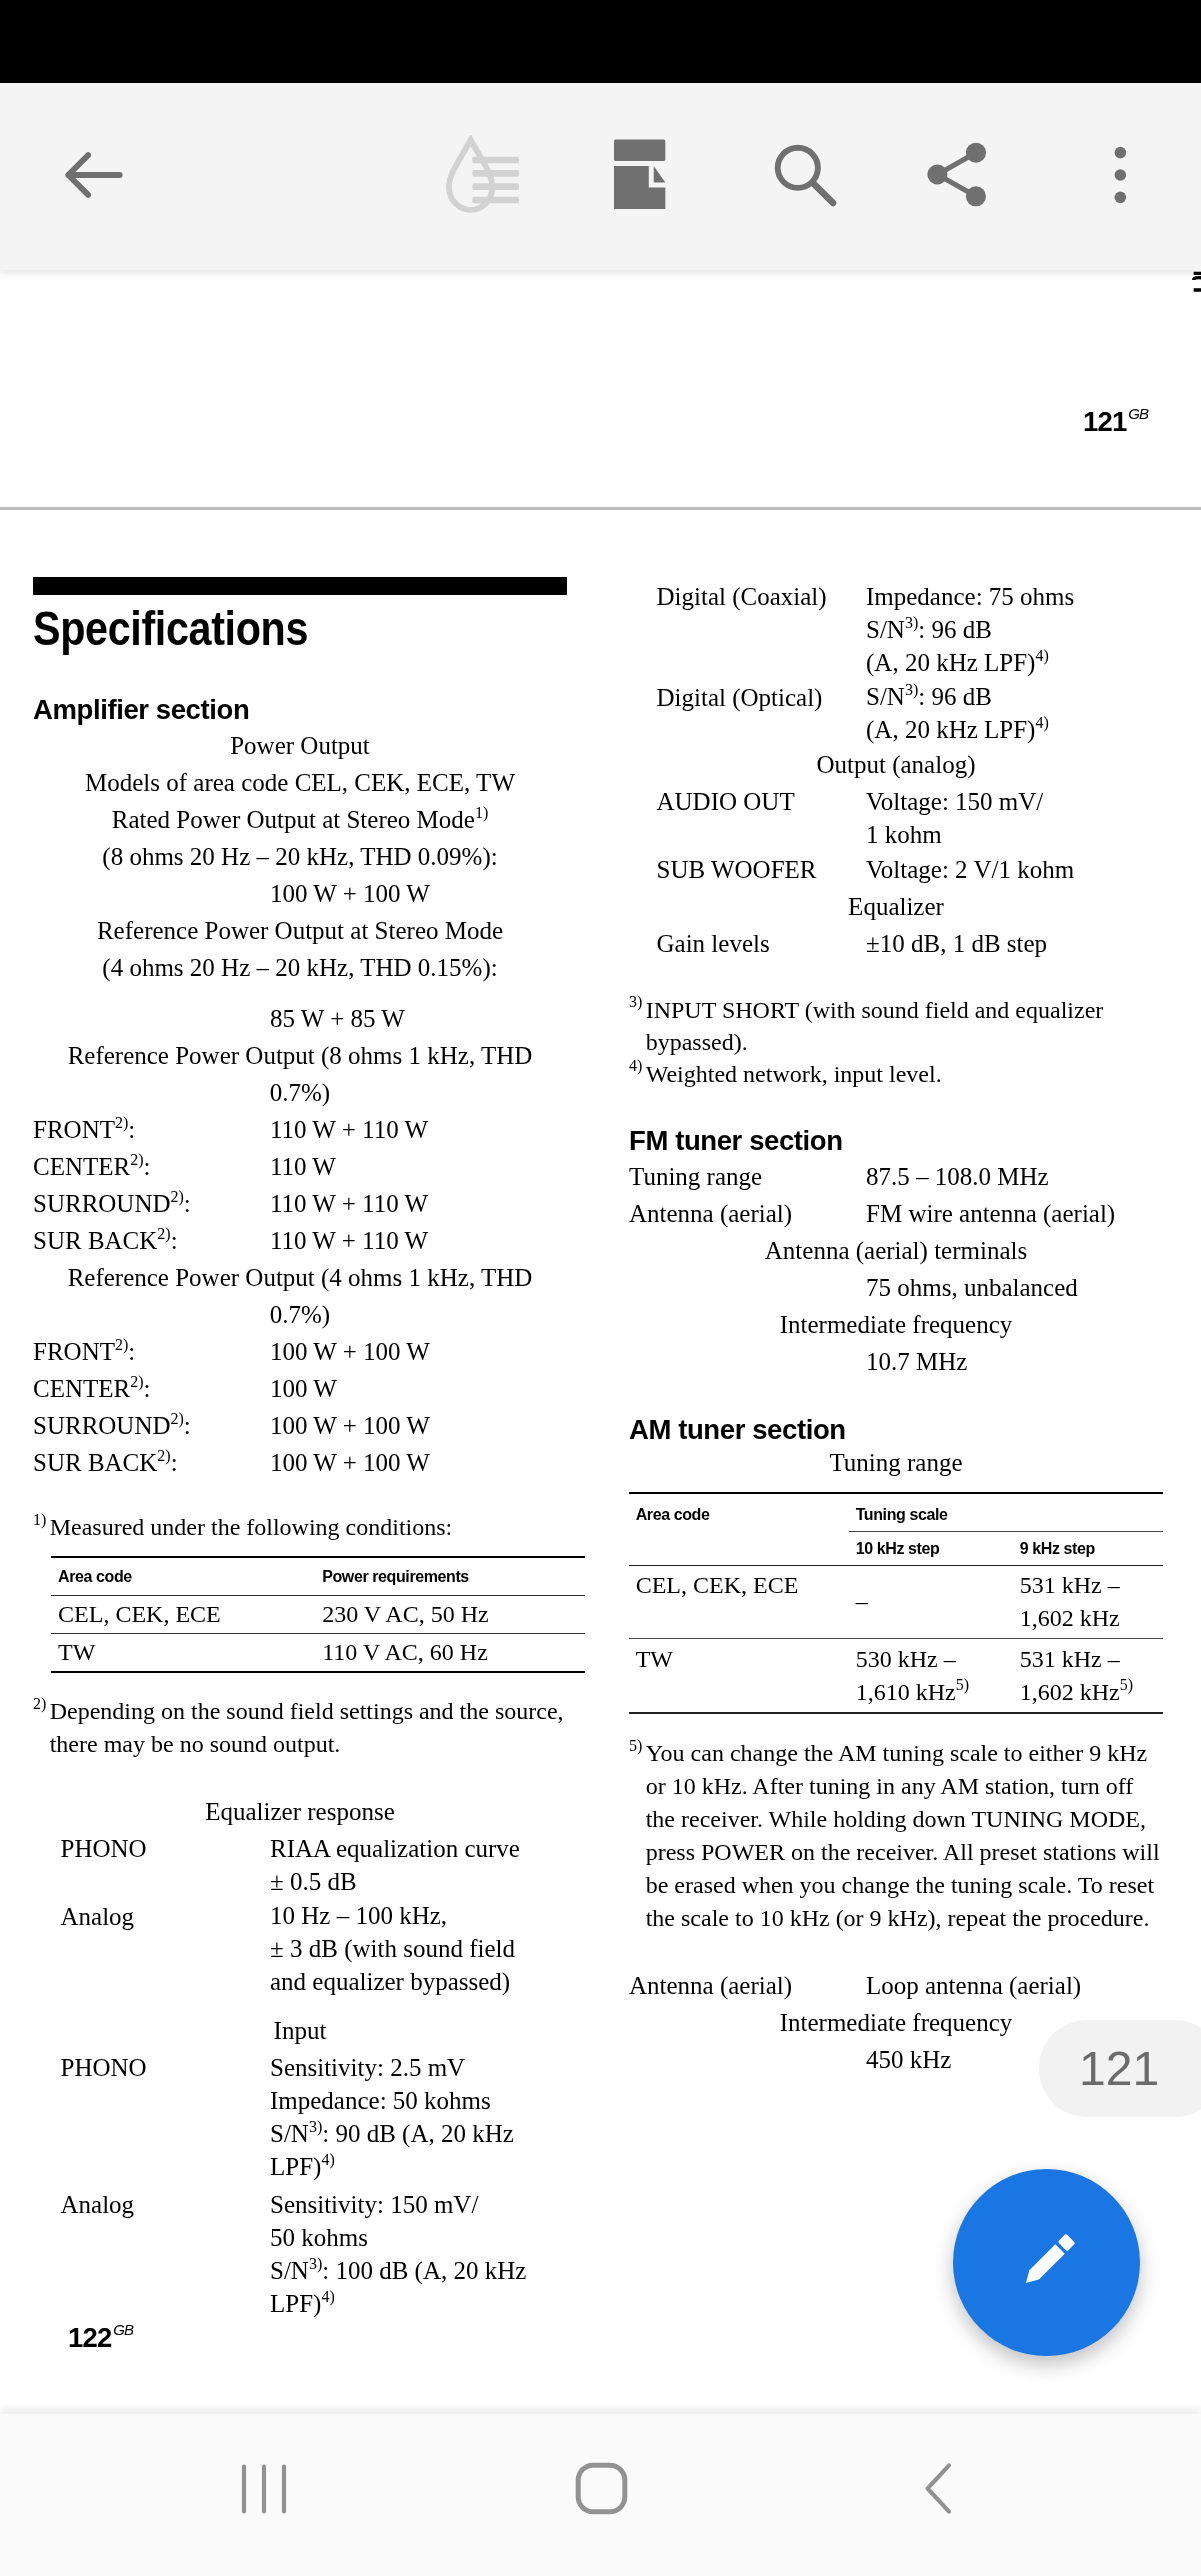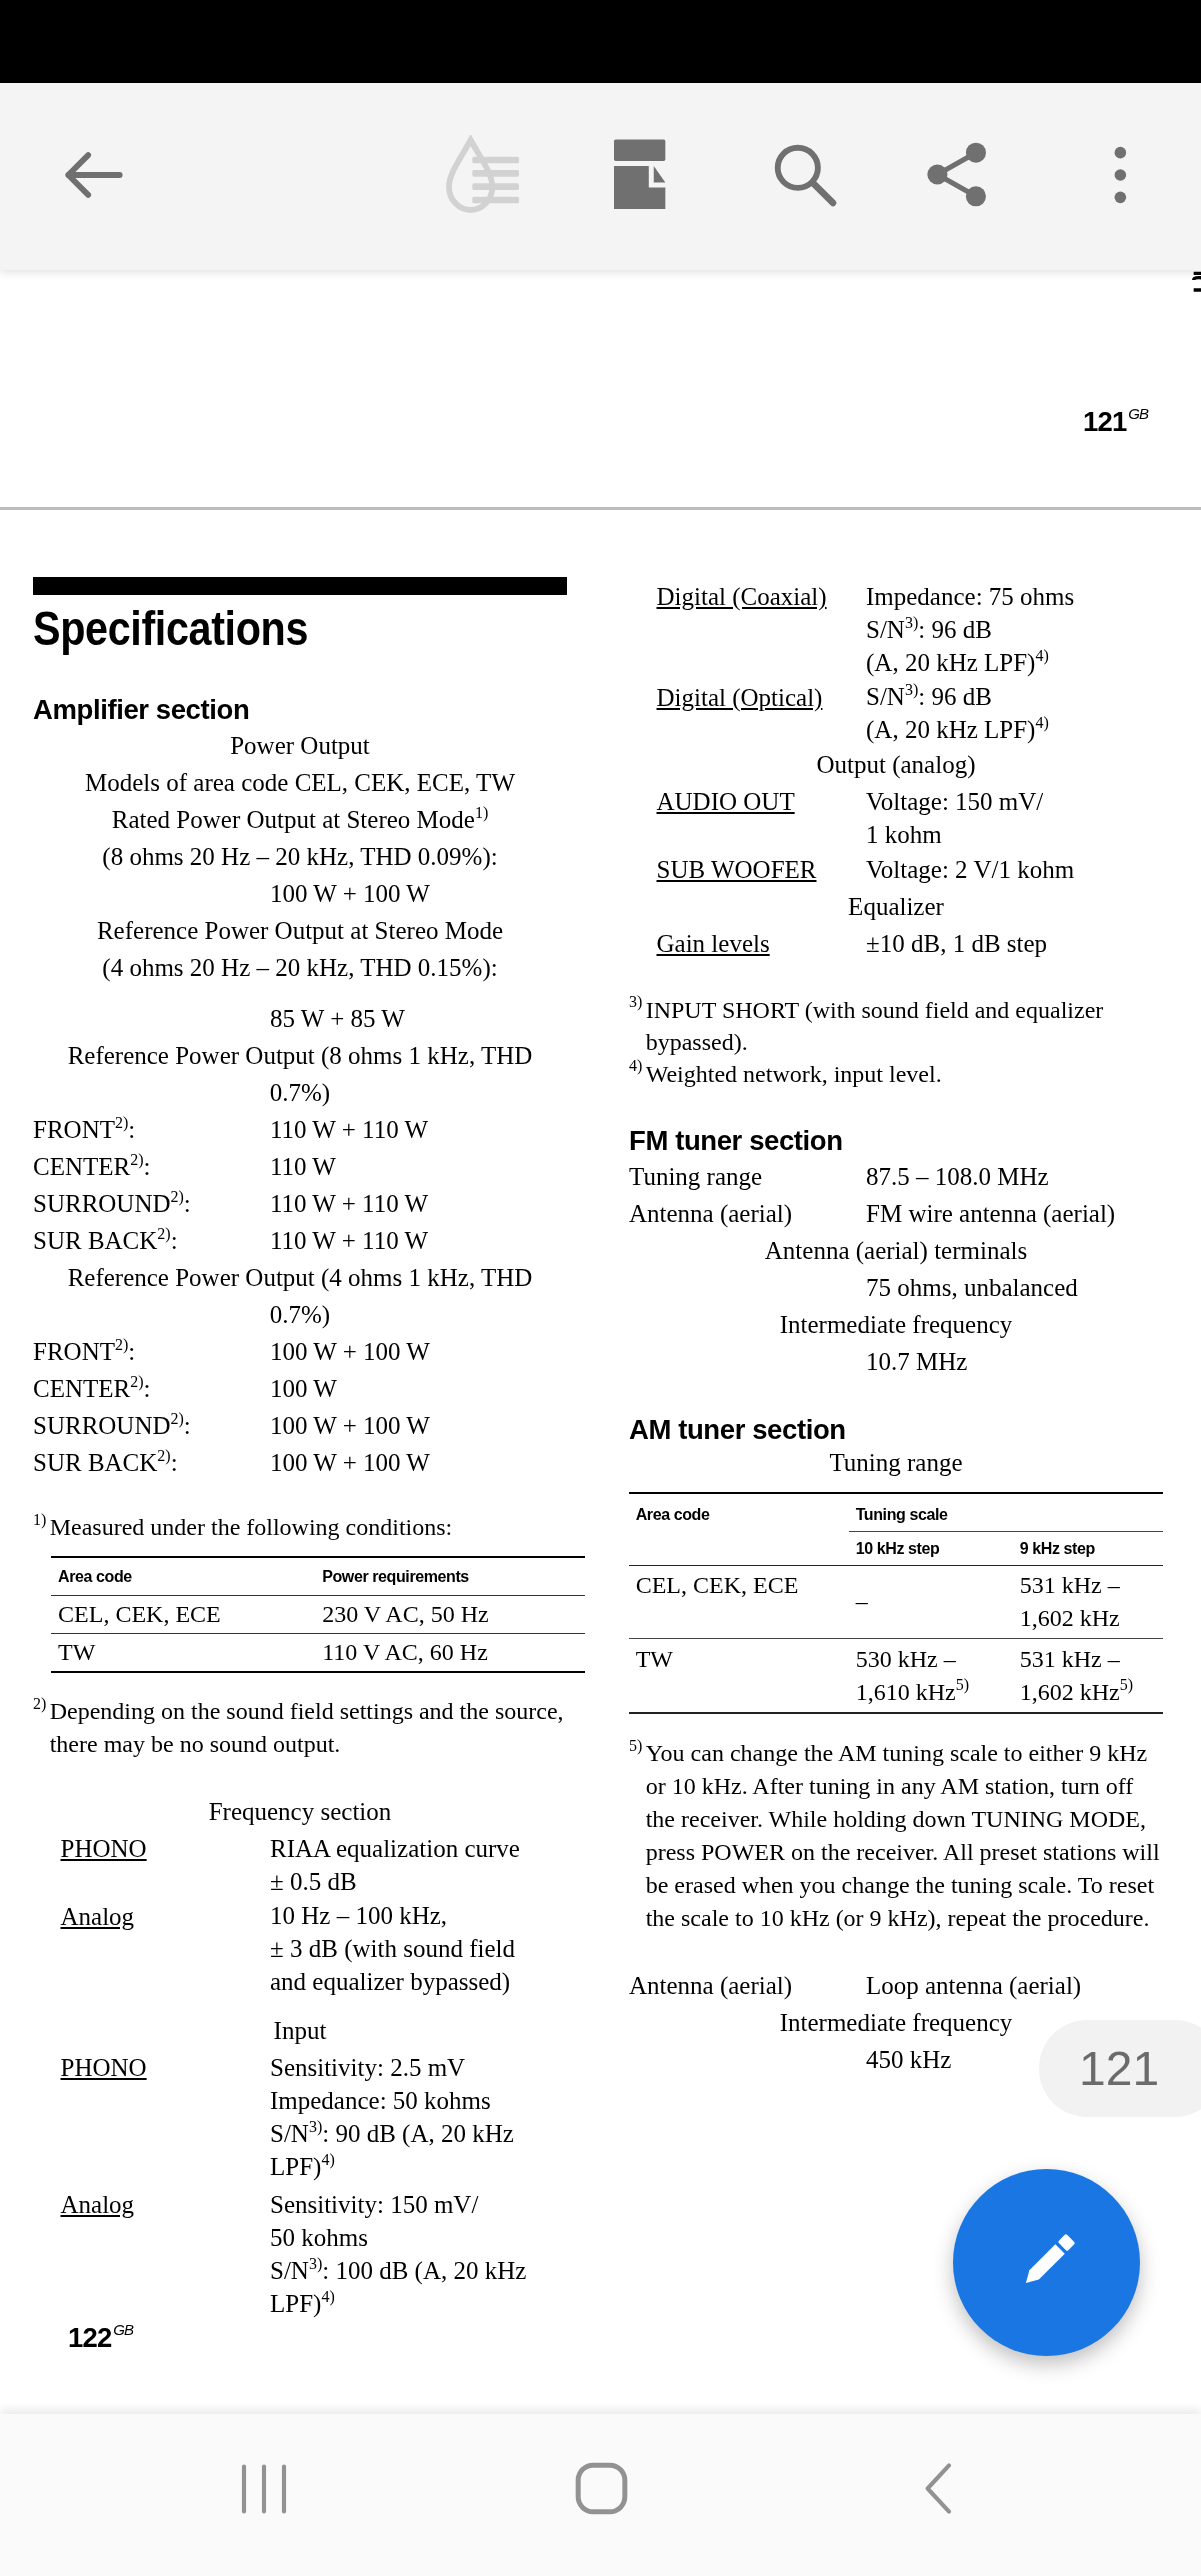--- a/index.html
+++ b/index.html
@@ -27,21 +27,21 @@
   .col-left { left: 33px; top: 66px; width: 534px; }
   .col-right { left: 629px; top: 67px; width: 534px; }
 
   .title-bar { height: 18.4px; background: #000; width: 534px; }
   .title { font-family: "Liberation Sans", sans-serif; font-weight: bold; font-size: 48px; line-height: 67px;
            transform: scaleX(0.86); transform-origin: left; letter-spacing: -0.4px; margin-top: 0px; }
   .section-h { font-family: "Liberation Sans", sans-serif; font-weight: bold; font-size: 27.5px; line-height: 35px; margin-top: 30px; letter-spacing: -0.4px; }
   .line { white-space: nowrap; text-align: center; }
   .row { display: flex; white-space: nowrap; }
   .row .k { width: 237px; flex: none; }
-  .row.ind .k { padding-left: 27.5px; text-decoration: underline; }
+  .row.ind .k { padding-left: 27.5px; }
   .vcol { padding-left: 237px; white-space: nowrap; }
   .rsup { font-size: 16px; vertical-align: 10px; line-height: 0; }
 
   .fn { position: relative; padding-left: 16.7px; white-space: normal; line-height: 33px; font-size: 24px; }
   .fn .mark { position: absolute; left: 0; top: -8.3px; font-size: 16px; }
 
   table.spec { border-collapse: collapse; width: 100%; }
   table.spec th { font-family: "Liberation Sans", sans-serif; font-weight: bold; font-size: 16px; text-align: left; padding: 0 6.7px; letter-spacing: -0.4px; }
   table.spec td { font-size: 24px; padding: 0 6.7px; vertical-align: top; }
   .tbl1 { margin-left: 18.4px; width: 516px; margin-top: 11.7px; }
@@ -194,21 +194,21 @@
         <td>230 V AC, 50 Hz</td>
       </tr>
       <tr class="r">
         <td>TW</td>
         <td>110 V AC, 60 Hz</td>
       </tr>
     </tbody>
       </table>
     <div class="fn" style="margin-top:22px"><span class="mark">2)</span><span>Depending on the sound field settings and the source, there may be no sound output.</span></div>
 
-    <div class="line" style="margin-top:32px">Frequency section</div>
+    <div class="line" style="margin-top:32px">Equalizer response</div>
     <div class="row ind">
       <span class="k">PHONO</span>
       <div style="line-height:33px; padding-top:1.7px">
         <div>RIAA equalization curve</div>
         <div>± 0.5 dB</div>
       </div>
     </div>
     <div class="row ind">
       <span class="k">Analog</span>
       <div style="line-height:33px; padding-top:1.7px">

